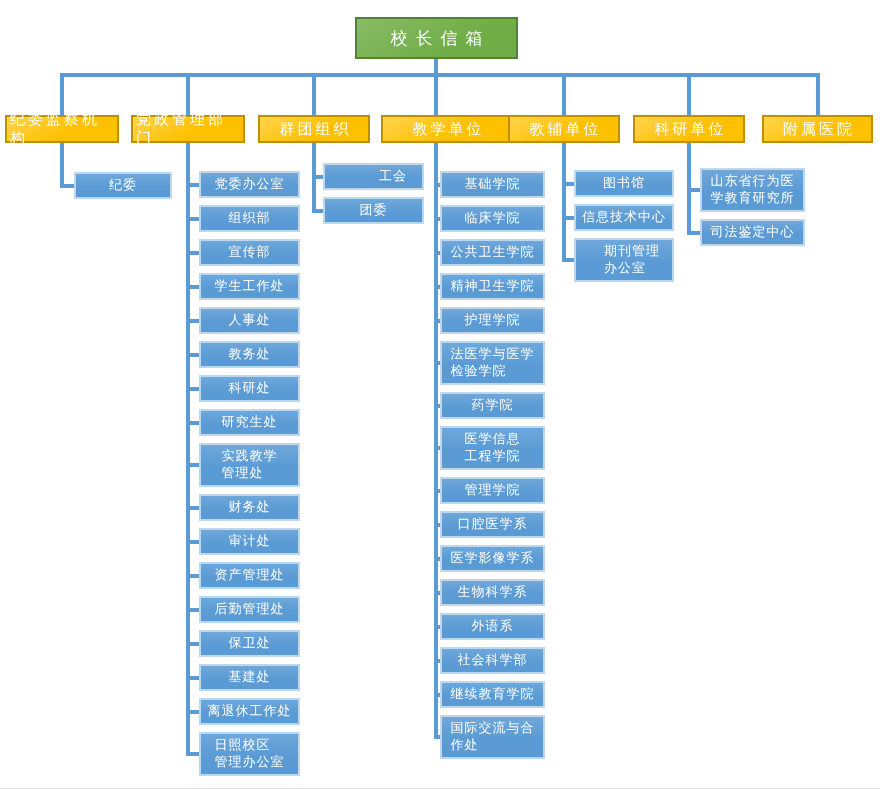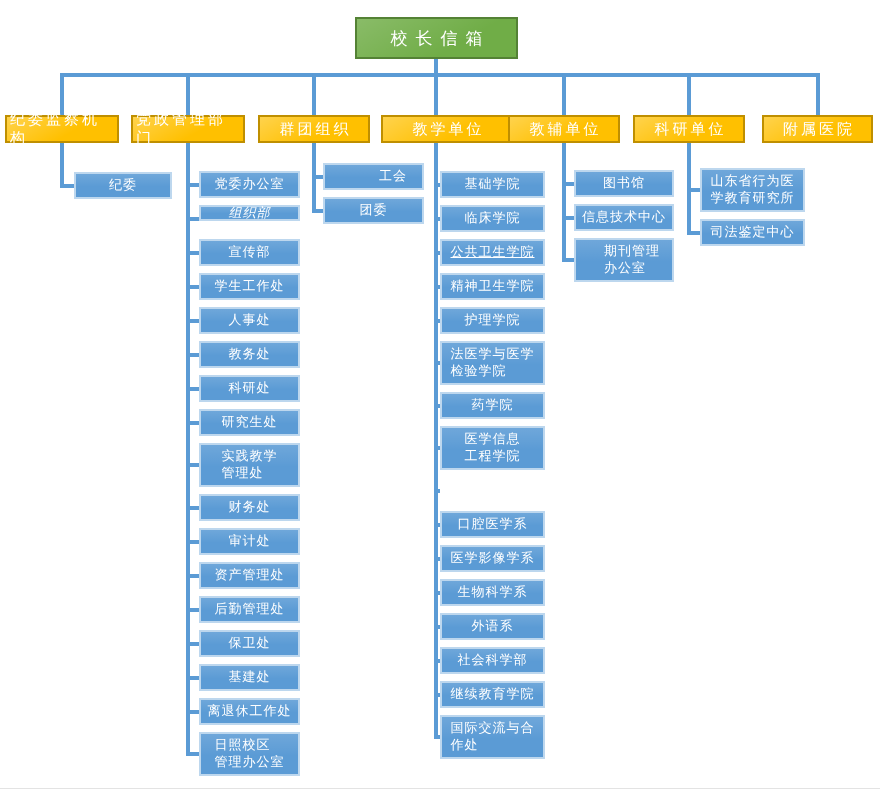--- a/index.html
+++ b/index.html
@@ -89,21 +89,21 @@
       <div class="line" style="left: 689px; top: 188px; width: 11px; height: 4px; background: rgb(91, 155, 213);"></div>
       <div class="line" style="left: 689px; top: 230.5px; width: 11px; height: 4px; background: rgb(91, 155, 213);"></div>
       <div class="line" style="left: 687px; top: 143px; width: 4px; height: 91.5px; background: rgb(91, 155, 213);"></div>
     </div>
   <div id="boxes" class="layer">
     <div class="box root-box" style="background-color: rgb(112, 173, 71); border: 2px solid rgb(84, 130, 53);">校长信箱</div>
   <div class="box branch-box" style="left: 5px; top: 115px; width: 114px; height: 28px; background-color: rgb(255, 192, 0); border: 2px solid rgb(191, 143, 0);">纪委监察机构</div>
       <div class="box leaf-box" style="left: 74px; top: 172px; width: 98px; height: 27px; background-color: rgb(91, 155, 213); border: 2px solid rgb(189, 215, 238);">纪委</div>
       <div class="box branch-box" style="left: 131px; top: 115px; width: 114px; height: 28px; background-color: rgb(255, 192, 0); border: 2px solid rgb(191, 143, 0);">党政管理部门</div>
       <div class="box leaf-box" style="left: 199px; top: 171px; width: 101px; height: 27px; background-color: rgb(91, 155, 213); border: 2px solid rgb(189, 215, 238);">党委办公室</div>
-      <div class="box leaf-box" style="left: 199px; top: 205px; width: 101px; height: 16px; background-color: rgb(91, 155, 213); border: 2px solid rgb(189, 215, 238); font-style: italic;">组织部</div>
+      <div class="box leaf-box" style="left: 199px; top: 205px; width: 101px; height: 27px; background-color: rgb(91, 155, 213); border: 2px solid rgb(189, 215, 238);">组织部</div>
       <div class="box leaf-box" style="left: 199px; top: 239px; width: 101px; height: 27px; background-color: rgb(91, 155, 213); border: 2px solid rgb(189, 215, 238);">宣传部</div>
       <div class="box leaf-box" style="left: 199px; top: 273px; width: 101px; height: 27px; background-color: rgb(91, 155, 213); border: 2px solid rgb(189, 215, 238);">学生工作处</div>
       <div class="box leaf-box" style="left: 199px; top: 307px; width: 101px; height: 27px; background-color: rgb(91, 155, 213); border: 2px solid rgb(189, 215, 238);">人事处</div>
       <div class="box leaf-box" style="left: 199px; top: 341px; width: 101px; height: 27px; background-color: rgb(91, 155, 213); border: 2px solid rgb(189, 215, 238);">教务处</div>
       <div class="box leaf-box" style="left: 199px; top: 375px; width: 101px; height: 27px; background-color: rgb(91, 155, 213); border: 2px solid rgb(189, 215, 238);">科研处</div>
       <div class="box leaf-box" style="left: 199px; top: 409px; width: 101px; height: 27px; background-color: rgb(91, 155, 213); border: 2px solid rgb(189, 215, 238);">研究生处</div>
       <div class="box leaf-box" style="left: 199px; top: 443px; width: 101px; height: 44px; background-color: rgb(91, 155, 213); border: 2px solid rgb(189, 215, 238);">实践教学
 管理处</div>
       <div class="box leaf-box" style="left: 199px; top: 494px; width: 101px; height: 27px; background-color: rgb(91, 155, 213); border: 2px solid rgb(189, 215, 238);">财务处</div>
       <div class="box leaf-box" style="left: 199px; top: 528px; width: 101px; height: 27px; background-color: rgb(91, 155, 213); border: 2px solid rgb(189, 215, 238);">审计处</div>
@@ -113,28 +113,29 @@
       <div class="box leaf-box" style="left: 199px; top: 664px; width: 101px; height: 27px; background-color: rgb(91, 155, 213); border: 2px solid rgb(189, 215, 238);">基建处</div>
       <div class="box leaf-box" style="left: 199px; top: 698px; width: 101px; height: 27px; background-color: rgb(91, 155, 213); border: 2px solid rgb(189, 215, 238);">离退休工作处</div>
       <div class="box leaf-box" style="left: 199px; top: 732px; width: 101px; height: 44px; background-color: rgb(91, 155, 213); border: 2px solid rgb(189, 215, 238);">日照校区
 管理办公室</div>
       <div class="box branch-box" style="left: 258px; top: 115px; width: 112px; height: 28px; background-color: rgb(255, 192, 0); border: 2px solid rgb(191, 143, 0);">群团组织</div>
       <div class="box leaf-box" style="left: 323px; top: 163px; width: 101px; height: 27px; background-color: rgb(91, 155, 213); border: 2px solid rgb(189, 215, 238); padding-left: 39px;">工会</div>
       <div class="box leaf-box" style="left: 323px; top: 197px; width: 101px; height: 27px; background-color: rgb(91, 155, 213); border: 2px solid rgb(189, 215, 238);">团委</div>
       <div class="box branch-box" style="left: 381px; top: 115px; width: 132px; height: 28px; background-color: rgb(255, 192, 0); border: 2px solid rgb(191, 143, 0);">教学单位</div>
       <div class="box leaf-box" style="left: 440px; top: 171px; width: 105px; height: 27px; background-color: rgb(91, 155, 213); border: 2px solid rgb(189, 215, 238);">基础学院</div>
       <div class="box leaf-box" style="left: 440px; top: 205px; width: 105px; height: 27px; background-color: rgb(91, 155, 213); border: 2px solid rgb(189, 215, 238);">临床学院</div>
-      <div class="box leaf-box" style="left: 440px; top: 239px; width: 105px; height: 27px; background-color: rgb(91, 155, 213); border: 2px solid rgb(189, 215, 238); text-decoration: underline;">公共卫生学院</div>
+      <div class="box leaf-box" style="left: 440px; top: 239px; width: 105px; height: 27px; background-color: rgb(91, 155, 213); border: 2px solid rgb(189, 215, 238);">公共卫生学院</div>
       <div class="box leaf-box" style="left: 440px; top: 273px; width: 105px; height: 27px; background-color: rgb(91, 155, 213); border: 2px solid rgb(189, 215, 238);">精神卫生学院</div>
       <div class="box leaf-box" style="left: 440px; top: 307px; width: 105px; height: 27px; background-color: rgb(91, 155, 213); border: 2px solid rgb(189, 215, 238);">护理学院</div>
       <div class="box leaf-box" style="left: 440px; top: 341px; width: 105px; height: 44px; background-color: rgb(91, 155, 213); border: 2px solid rgb(189, 215, 238);">法医学与医学
 检验学院</div>
       <div class="box leaf-box" style="left: 440px; top: 392px; width: 105px; height: 27px; background-color: rgb(91, 155, 213); border: 2px solid rgb(189, 215, 238);">药学院</div>
       <div class="box leaf-box" style="left: 440px; top: 426px; width: 105px; height: 44px; background-color: rgb(91, 155, 213); border: 2px solid rgb(189, 215, 238);">医学信息
 工程学院</div>
+      <div class="box leaf-box" style="left: 440px; top: 477px; width: 105px; height: 27px; background-color: rgb(91, 155, 213); border: 2px solid rgb(189, 215, 238);">管理学院</div>
       <div class="box leaf-box" style="left: 440px; top: 511px; width: 105px; height: 27px; background-color: rgb(91, 155, 213); border: 2px solid rgb(189, 215, 238);">口腔医学系</div>
       <div class="box leaf-box" style="left: 440px; top: 545px; width: 105px; height: 27px; background-color: rgb(91, 155, 213); border: 2px solid rgb(189, 215, 238);">医学影像学系</div>
       <div class="box leaf-box" style="left: 440px; top: 579px; width: 105px; height: 27px; background-color: rgb(91, 155, 213); border: 2px solid rgb(189, 215, 238);">生物科学系</div>
       <div class="box leaf-box" style="left: 440px; top: 613px; width: 105px; height: 27px; background-color: rgb(91, 155, 213); border: 2px solid rgb(189, 215, 238);">外语系</div>
       <div class="box leaf-box" style="left: 440px; top: 647px; width: 105px; height: 27px; background-color: rgb(91, 155, 213); border: 2px solid rgb(189, 215, 238);">社会科学部</div>
       <div class="box leaf-box" style="left: 440px; top: 681px; width: 105px; height: 27px; background-color: rgb(91, 155, 213); border: 2px solid rgb(189, 215, 238);">继续教育学院</div>
       <div class="box leaf-box" style="left: 440px; top: 715px; width: 105px; height: 44px; background-color: rgb(91, 155, 213); border: 2px solid rgb(189, 215, 238);">国际交流与合
 作处</div>
       <div class="box branch-box" style="left: 508px; top: 115px; width: 112px; height: 28px; background-color: rgb(255, 192, 0); border: 2px solid rgb(191, 143, 0);">教辅单位</div>
       <div class="box leaf-box" style="left: 574px; top: 170px; width: 100px; height: 27px; background-color: rgb(91, 155, 213); border: 2px solid rgb(189, 215, 238);">图书馆</div>

